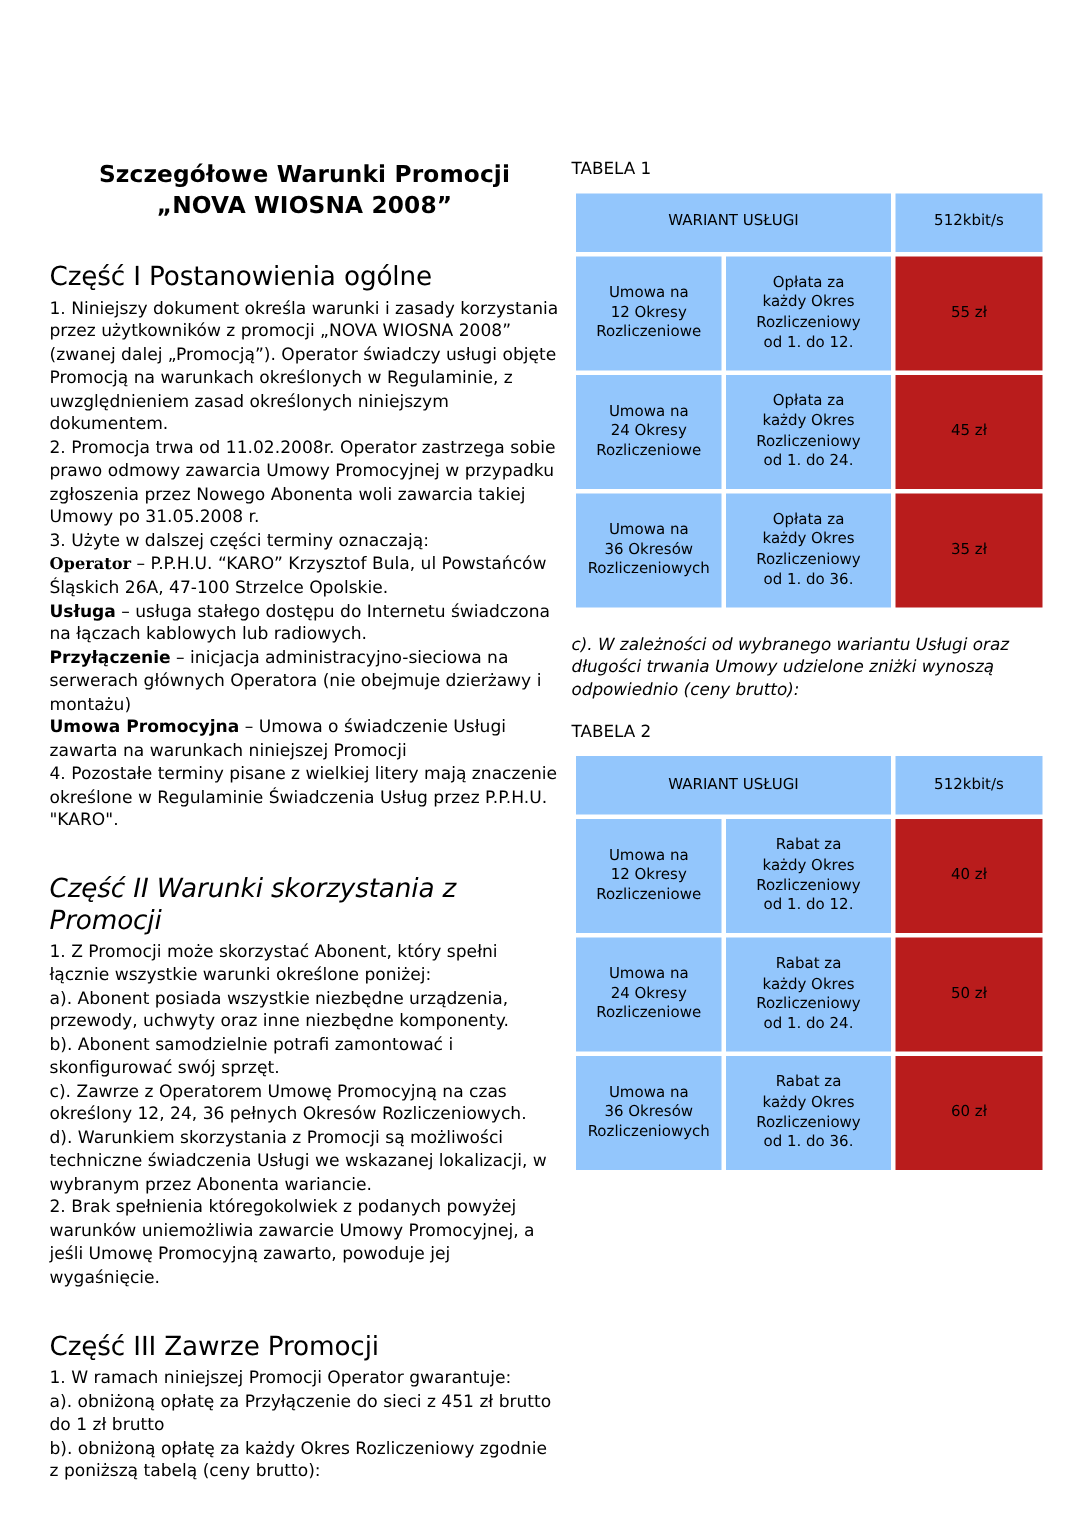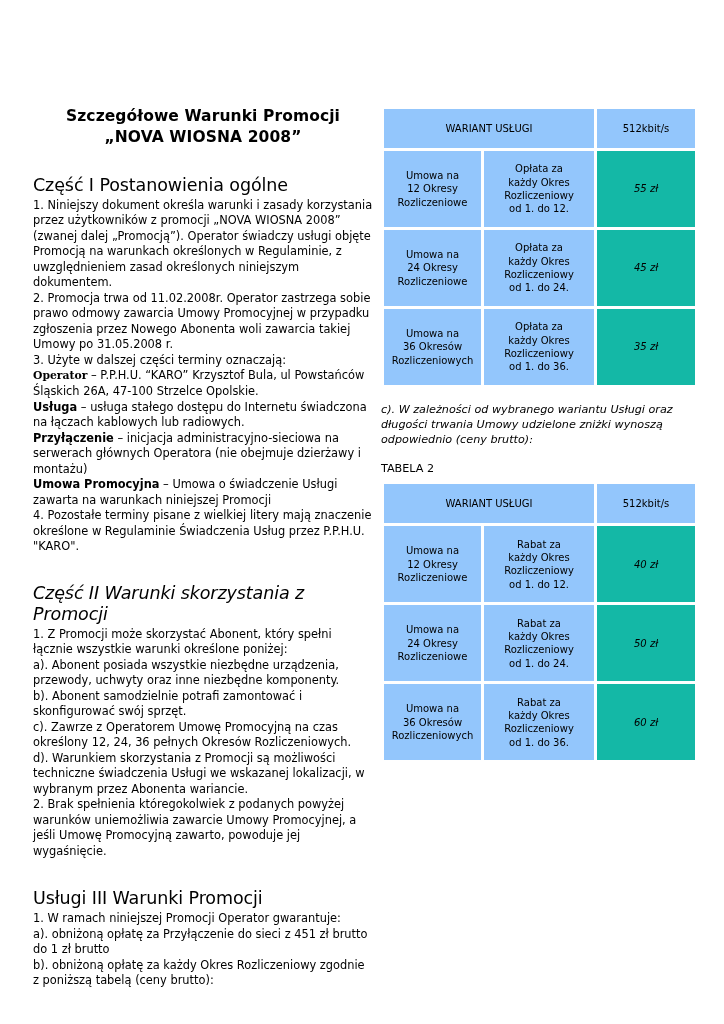--- a/index.html
+++ b/index.html
@@ -89,21 +89,21 @@
     table-layout: fixed;
   }
   .price-table td {
     font-size: 10px;
     line-height: 1.33;
     text-align: center;
     vertical-align: middle;
     padding: 4px 2px;
   }
   .cell-blue { background: #93C6FC; }
-  .cell-green { background: #14b8a6; font-style: italic; }
+  .cell-green { background: #b91c1c; }
 
   .col-a { width: 97px; }
   .col-b { width: 110px; }
   .col-c { width: 98px; }
 
   .hdr-variant { height: 31px; }
   .hdr-speed   { height: 31px; }
 
   .row-tall td { height: 68px; }
 
@@ -144,31 +144,32 @@
     <h2 class="section-head sec2">Część II Warunki skorzystania z Promocji</h2>
     <div class="body-block">
       <p>1. Z Promocji może skorzystać Abonent, który spełni łącznie wszystkie warunki określone poniżej:</p>
       <p>a). Abonent posiada wszystkie niezbędne urządzenia, przewody, uchwyty oraz inne niezbędne komponenty.</p>
       <p>b). Abonent samodzielnie potrafi zamontować i skonfigurować swój sprzęt.</p>
       <p>c). Zawrze z Operatorem Umowę Promocyjną na czas określony 12, 24, 36 pełnych Okresów Rozliczeniowych.</p>
       <p>d). Warunkiem skorzystania z Promocji są możliwości techniczne świadczenia Usługi we wskazanej lokalizacji, w wybranym przez Abonenta wariancie.</p>
       <p>2. Brak spełnienia któregokolwiek z podanych powyżej warunków uniemożliwia zawarcie Umowy Promocyjnej, a jeśli Umowę Promocyjną zawarto, powoduje jej wygaśnięcie.</p>
     </div>
 
-    <h2 class="section-head sec3">Usługi III Warunki Promocji</h2>
+    <h2 class="section-head sec3">Część III Zawrze Promocji</h2>
     <div class="body-block">
       <p>1. W ramach niniejszej Promocji Operator gwarantuje:</p>
       <p>a). obniżoną opłatę za Przyłączenie do sieci z 451 zł brutto do 1 zł brutto</p>
       <p>b). obniżoną opłatę za każdy Okres Rozliczeniowy zgodnie z poniższą tabelą (ceny brutto):</p>
     </div>
 
   </div>
 
   <div class="right-col">
 
+    <div class="table-caption">TABELA 1</div>
     <table class="price-table">
       <colgroup>
         <col class="col-a">
           <col class="col-b">
           <col class="col-c">
       </colgroup>
       <tbody>
         <tr>
           <td class="cell-blue hdr-variant" colspan="2">WARIANT USŁUGI</td>
           <td class="cell-blue hdr-speed">512kbit/s</td>

